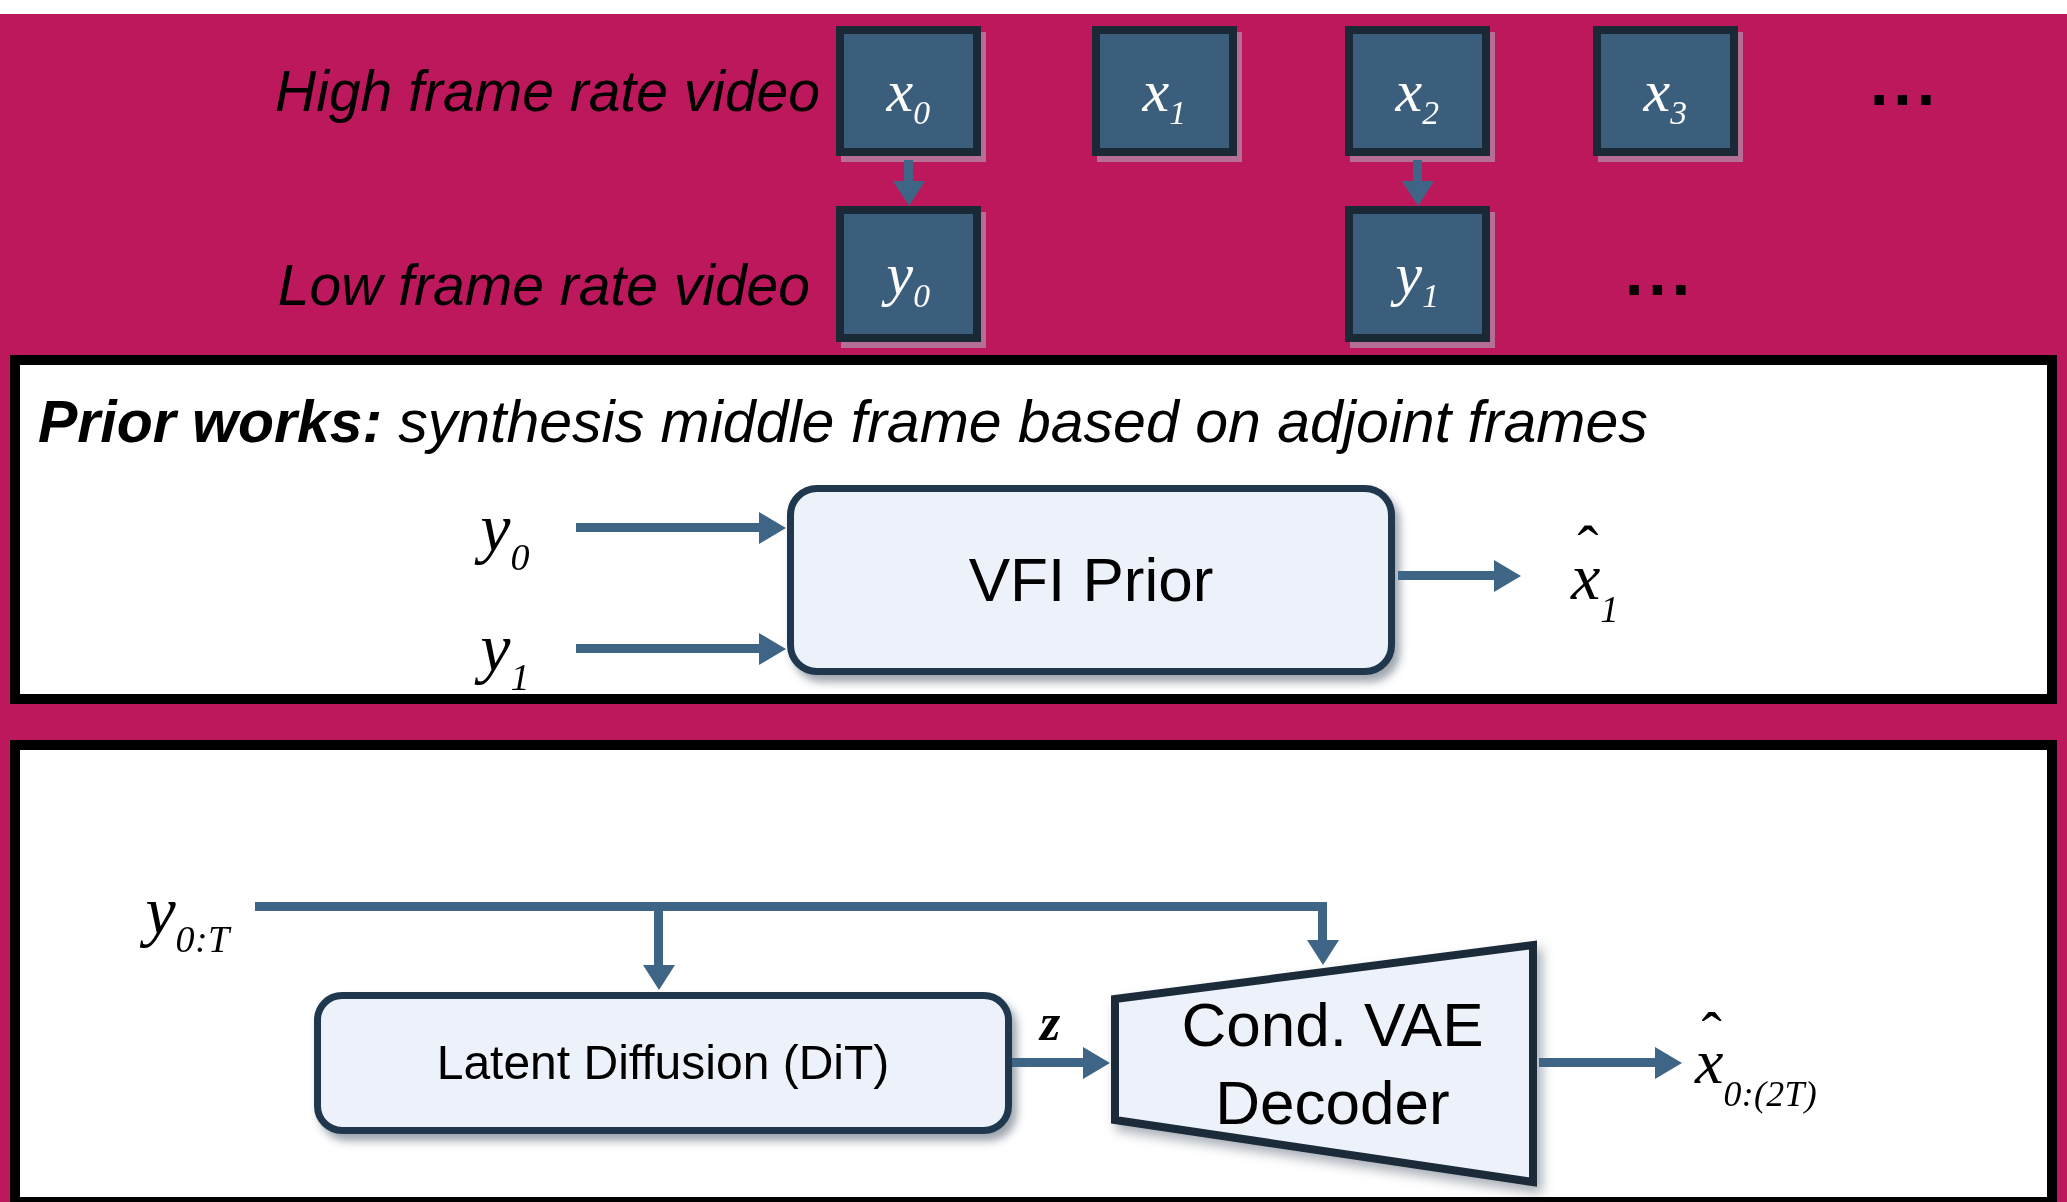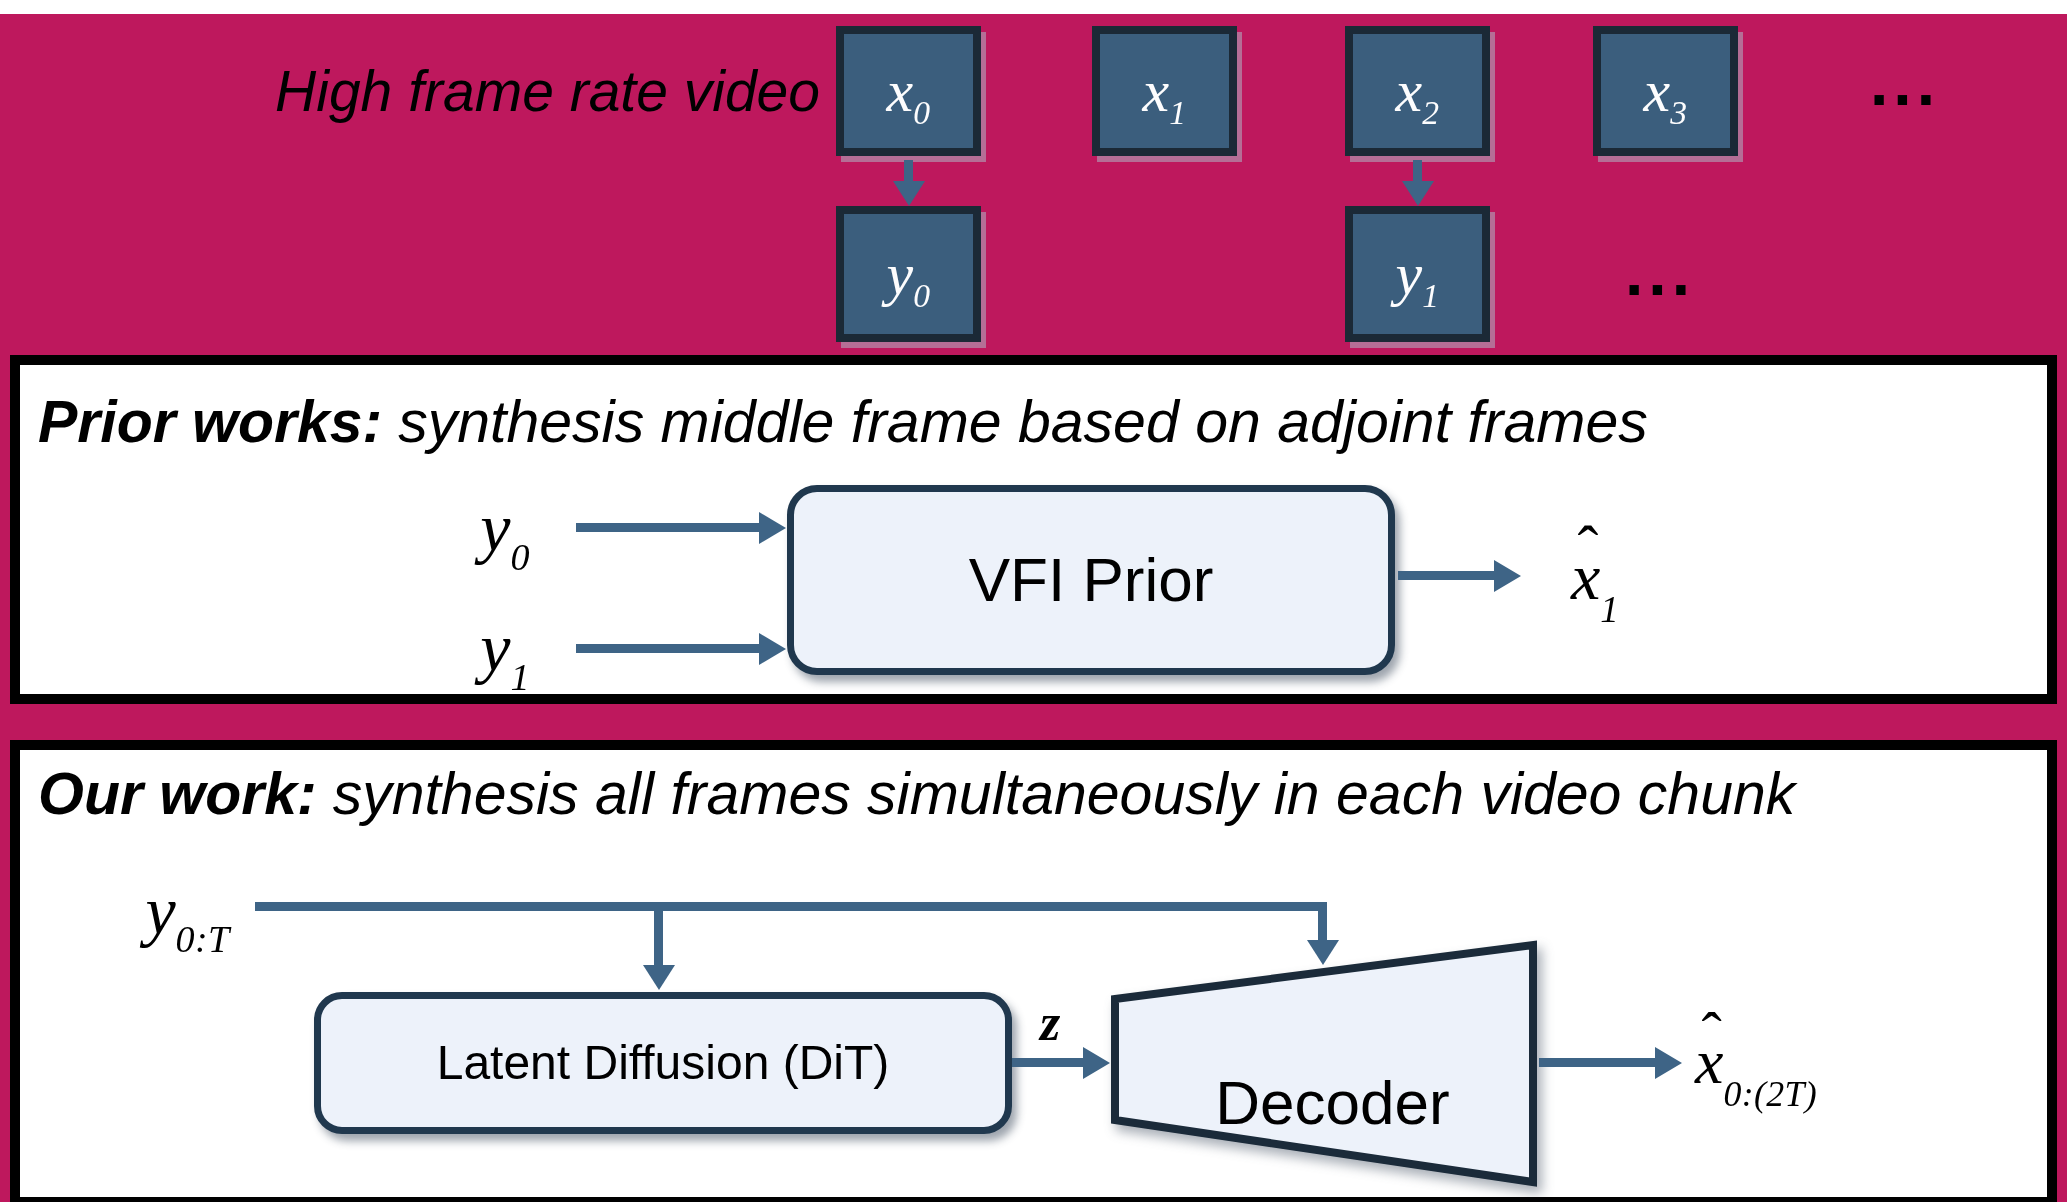--- a/index.html
+++ b/index.html
@@ -58,20 +58,21 @@
     border-top:25px solid #3e6486;border-left:16px solid transparent;border-right:16px solid transparent;
   }
   .trap-svg{position:absolute;filter:drop-shadow(5px 7px 6px rgba(40,55,75,0.4));}
 </style>
 </head>
 <body>
 
 <div class="canvas">
 
   <div class="row-label" style="left:150px;top:46px;width:670px;">High frame rate video</div>
+  <div class="row-label" style="left:150px;top:240px;width:660px;">Low frame rate video</div>
 
   <div class="frame-box" style="left:836px;top:12px;height:130px;">
     <span class="math">
         <span>x</span>
         <span class="sub">0</span>
       </span>
   </div>
   <div class="frame-box" style="left:1092px;top:12px;height:130px;">
     <span class="math">
         <span>x</span>
@@ -132,42 +133,40 @@
 
   <div class="harrow" style="left:1398px;top:557px;width:96px;"></div>
 
   <div class="math" style="left:1540px;top:515px;width:110px;height:95px;font-size:66px;">
     <span class="hat-base"><span class="hat">ˆ</span><span>x</span></span>
       <span class="sub">1</span>
   </div>
 
   <div class="panel" style="left:10px;top:726px;width:2047px;height:467px;"></div>
 
-  <div class="panel-title" style="left:38px;top:748px;">
-    <span class="lead">Our work:</span><span>synthesis all frames simultaneously in each video chunk</span>
-  </div>
 
   <div class="math" style="left:110px;top:855px;width:155px;height:85px;font-size:68px;">
     <span>y</span>
       <span class="sub">0:T</span>
   </div>
 
   <div class="hline" style="left:255px;top:888px;width:1072px;"></div>
   <div class="varrow" style="left:654px;top:892px;height:59px;"></div>
   <div class="varrow" style="left:1318px;top:888px;height:38px;"></div>
 
   <div class="model-box" style="left:314px;top:978px;width:698px;height:142px;border-radius:28px;"></div>
   <div class="box-label" style="left:314px;top:978px;width:698px;height:142px;font-size:48px;">Latent Diffusion (DiT)</div>
 
   <div class="math" style="left:1018px;top:976px;width:64px;height:64px;font-size:52px;font-weight:700;">z</div>
   <div class="harrow" style="left:1012px;top:1044px;width:71px;"></div>
 
   <svg class="trap-svg" style="left:1100px;top:915px;" width="445" height="265" viewBox="0 0 445 265">
     <polygon points="15,70 433,16 433,253 15,191" fill="#edf2fa" stroke="#1b2b3a" stroke-width="8" stroke-linejoin="miter"></polygon>
   </svg>
+  <div class="box-label" style="left:1150px;top:980px;width:365px;height:62px;font-size:62px;">Cond. VAE</div>
   <div class="box-label" style="left:1150px;top:1058px;width:365px;height:62px;font-size:62px;">Decoder</div>
 
   <div class="harrow" style="left:1539px;top:1044px;width:116px;"></div>
 
   <div class="math" style="left:1695px;top:1000px;width:210px;height:95px;font-size:64px;justify-content:flex-start;">
     <span class="hat-base"><span class="hat">ˆ</span><span>x</span></span>
       <span class="sub">0:(2T)</span>
   </div>
 
 </div>

